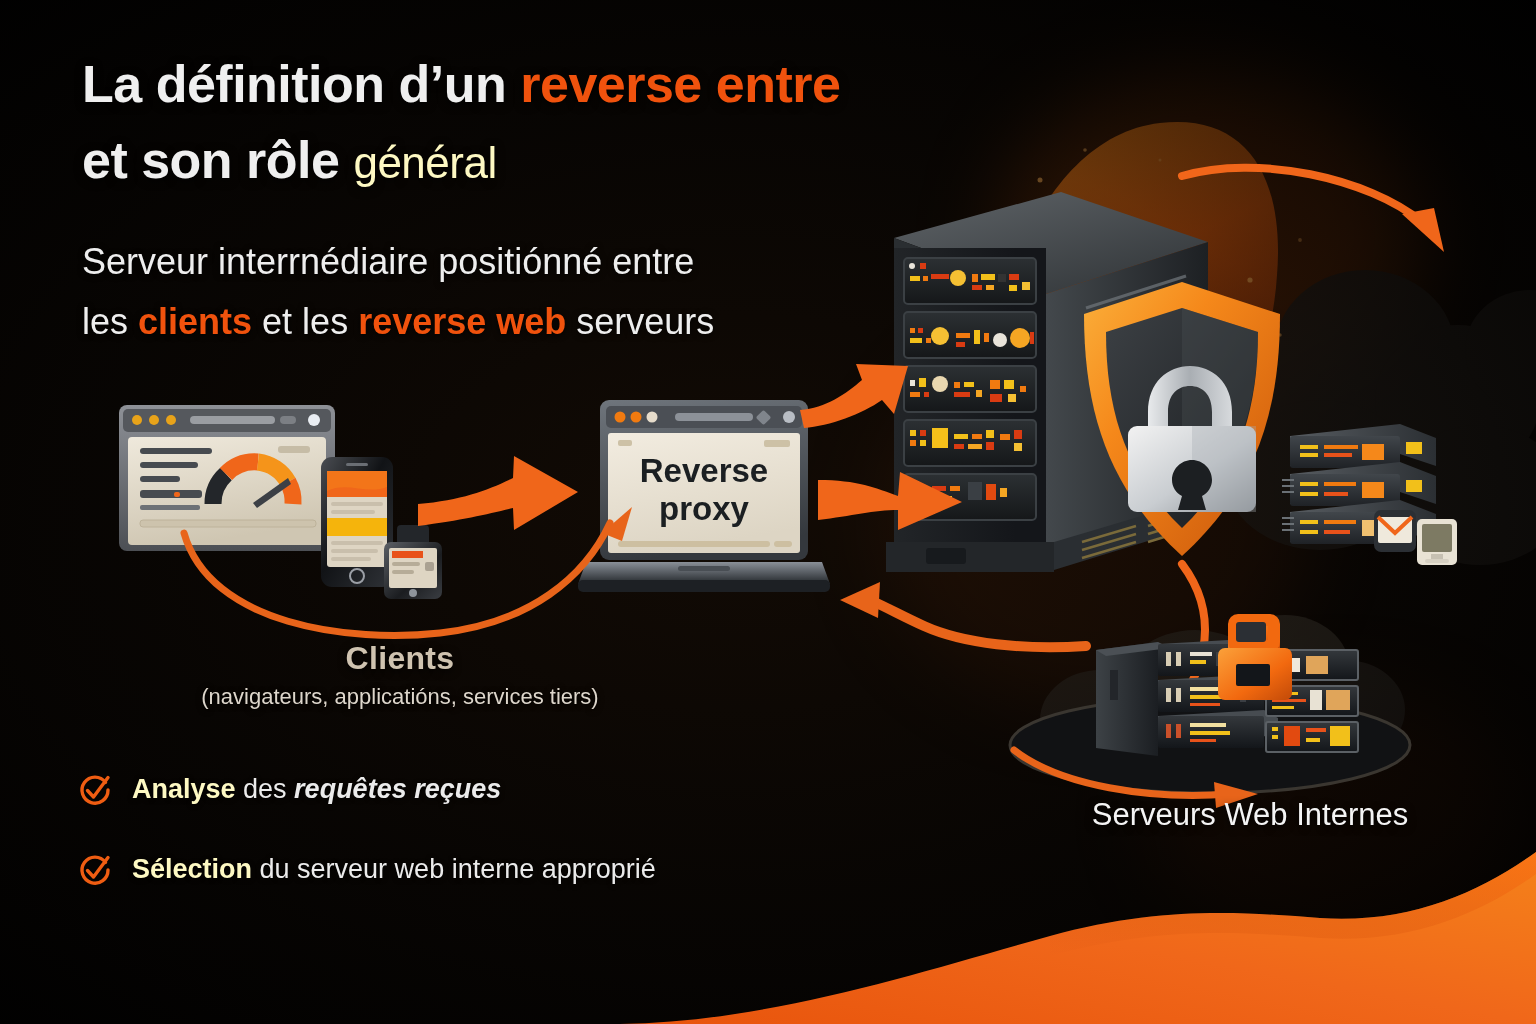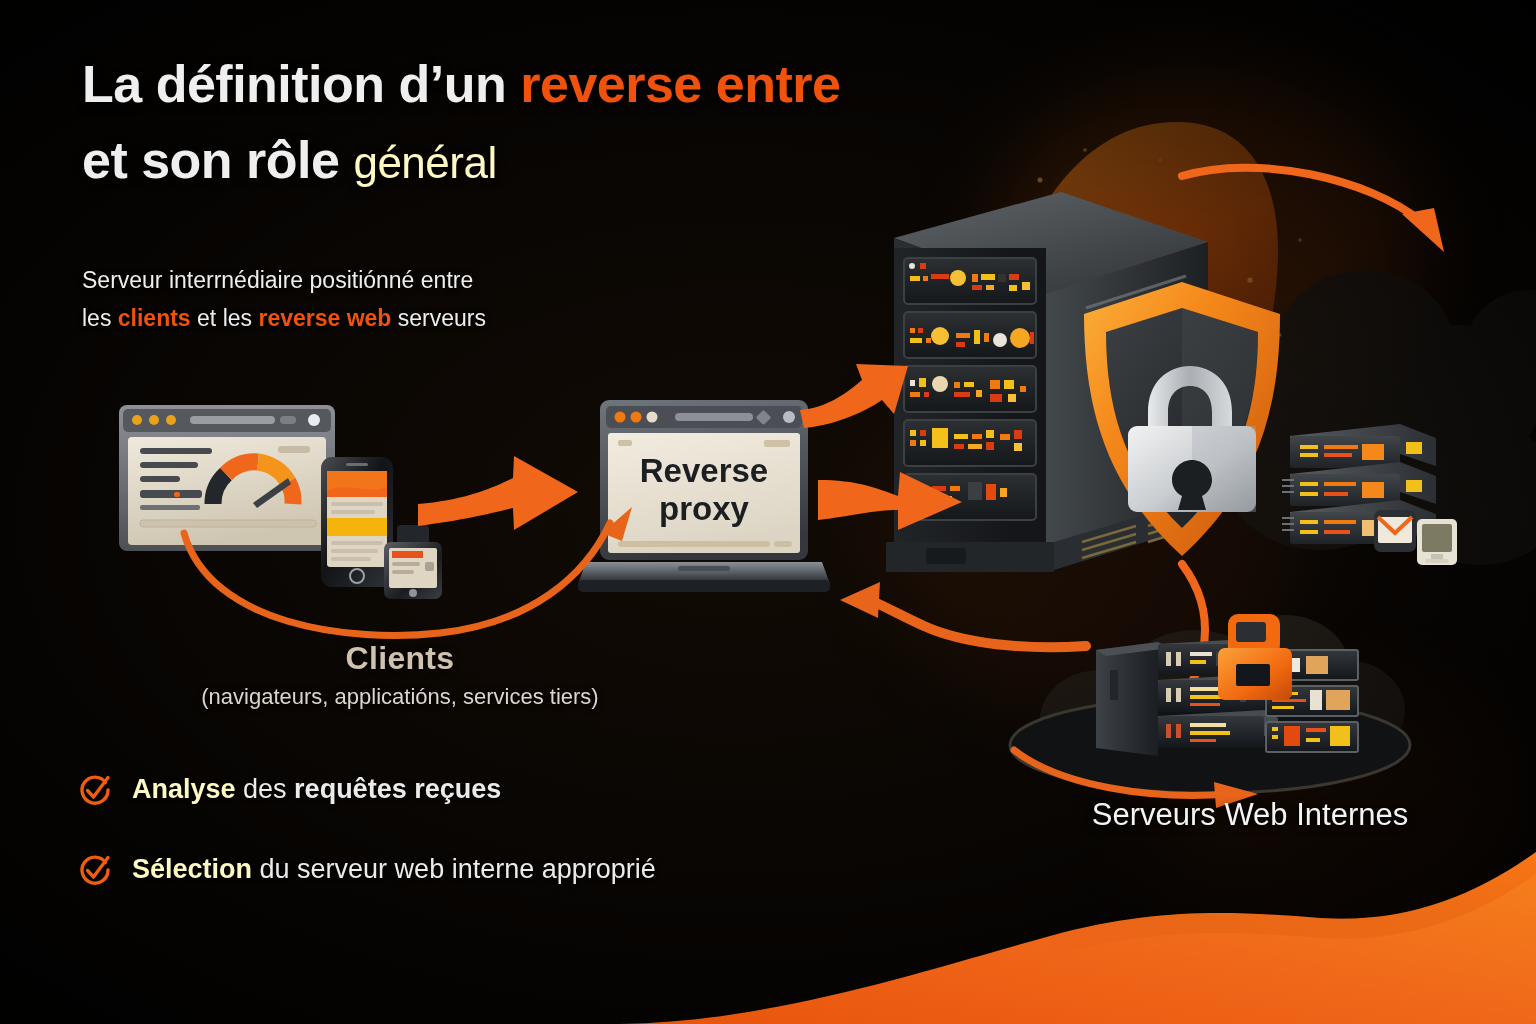--- a/index.html
+++ b/index.html
@@ -42,23 +42,23 @@
     color:#efefef;
     text-shadow:0 2px 10px rgba(0,0,0,.9);
   }
   .headline .l2 { margin-top:24px; }
   .headline .accent { color:#f0520d; }
   .headline .light {
     font-weight:normal; font-size:44px; color:#fef9c3;
   }
   
   .subtitle {
-    position:absolute; left:82px; top:261px;
+    position:absolute; left:82px; top:232px;
     width:760px;
-    font-size:23px; font-weight:normal;
+    font-size:36px; font-weight:normal;
     color:#eeeeee; line-height:1.66;
     text-shadow:0 1px 6px rgba(0,0,0,.85);
   }
   .subtitle .accent { color:#f0520d; font-weight:bold; }
   
   .bullets { position:absolute; left:78px; top:770px; width:880px; }
   .bullet {
     display:flex; align-items:center;
     margin-bottom:42px; height:38px;
   }
@@ -66,21 +66,21 @@
   .bullet .ico {
     width:34px; height:34px; flex:0 0 34px;
     margin-right:20px; position:relative; top:1px;
   }
   .bullet .txt {
     font-size:27px; color:#ebebeb;
     text-shadow:0 1px 5px rgba(0,0,0,.8);
     white-space:nowrap;
   }
   .bullet .txt .hl { color:#fef9c3; font-weight:bold; }
-  .bullet .txt .bold { font-weight:bold; }
+  .bullet .txt .bold { font-weight:bold;font-style:italic; }
   
   .cap-clients {
     position:absolute; left:140px; top:640px; width:520px;
     text-align:center;
   }
   .cap-clients .main {
     font-size:32px; font-weight:bold; color:#cfc3b0;
     letter-spacing:.3px;
     text-shadow:0 2px 8px rgba(0,0,0,.9);
   }

